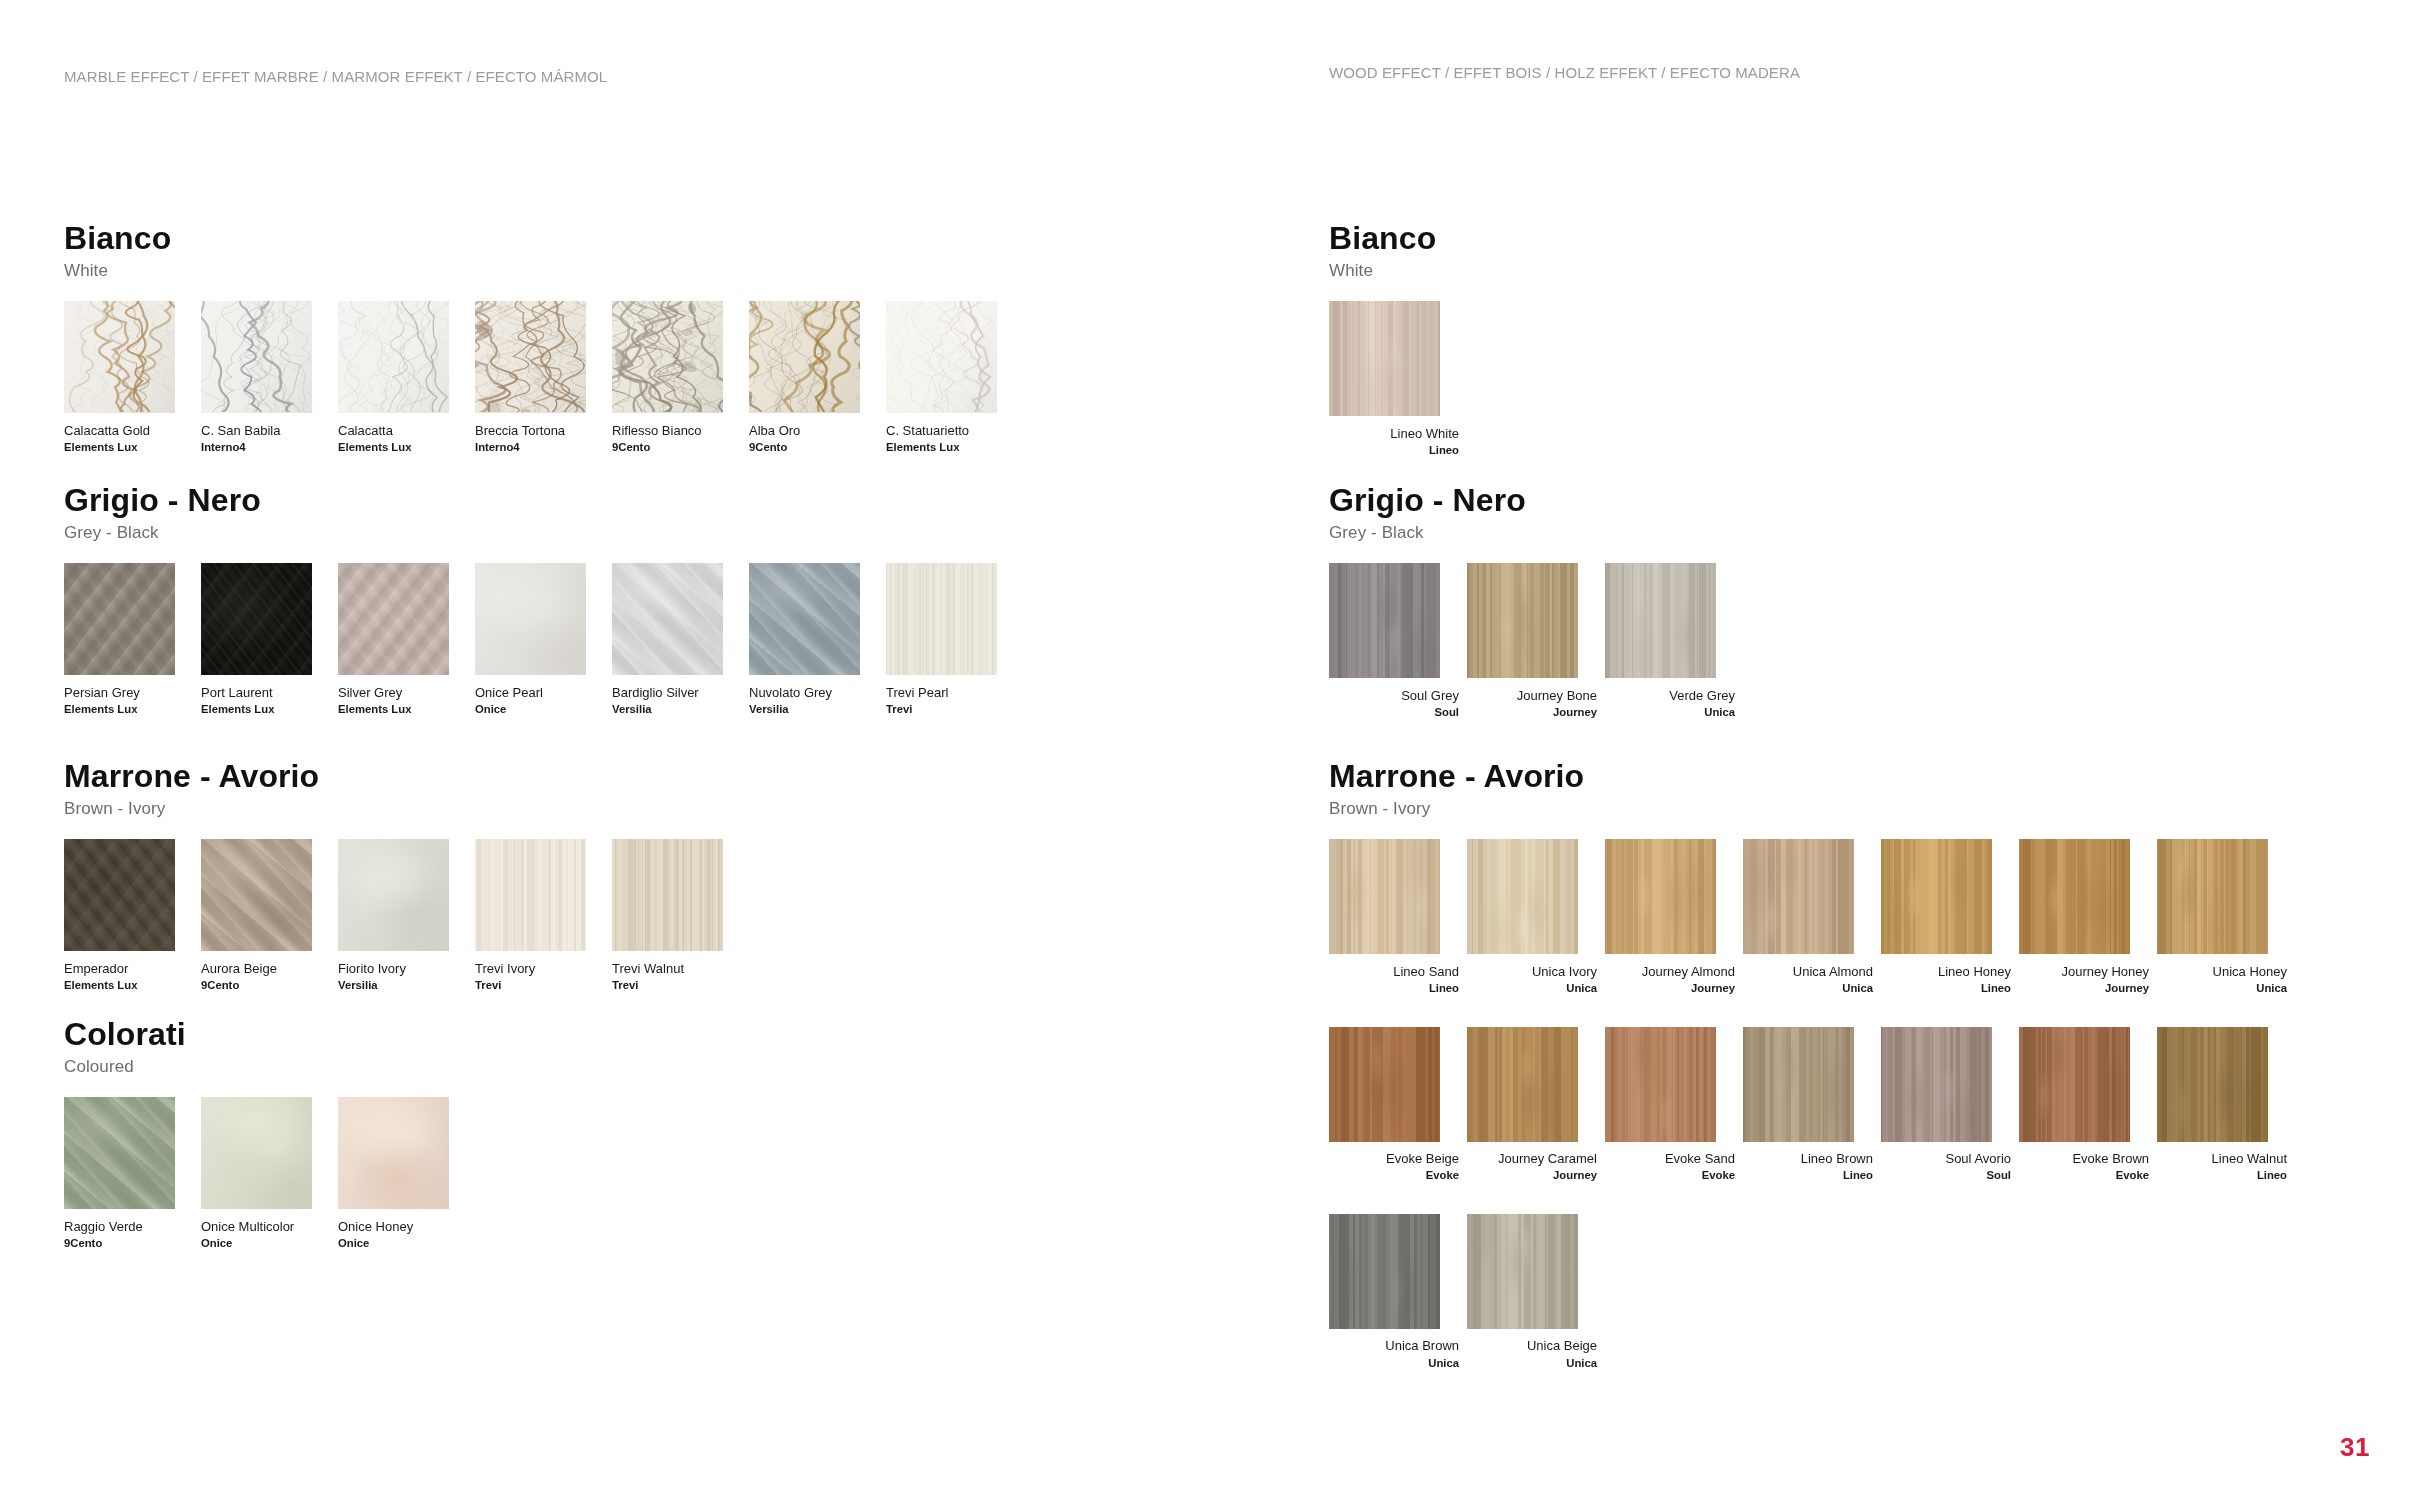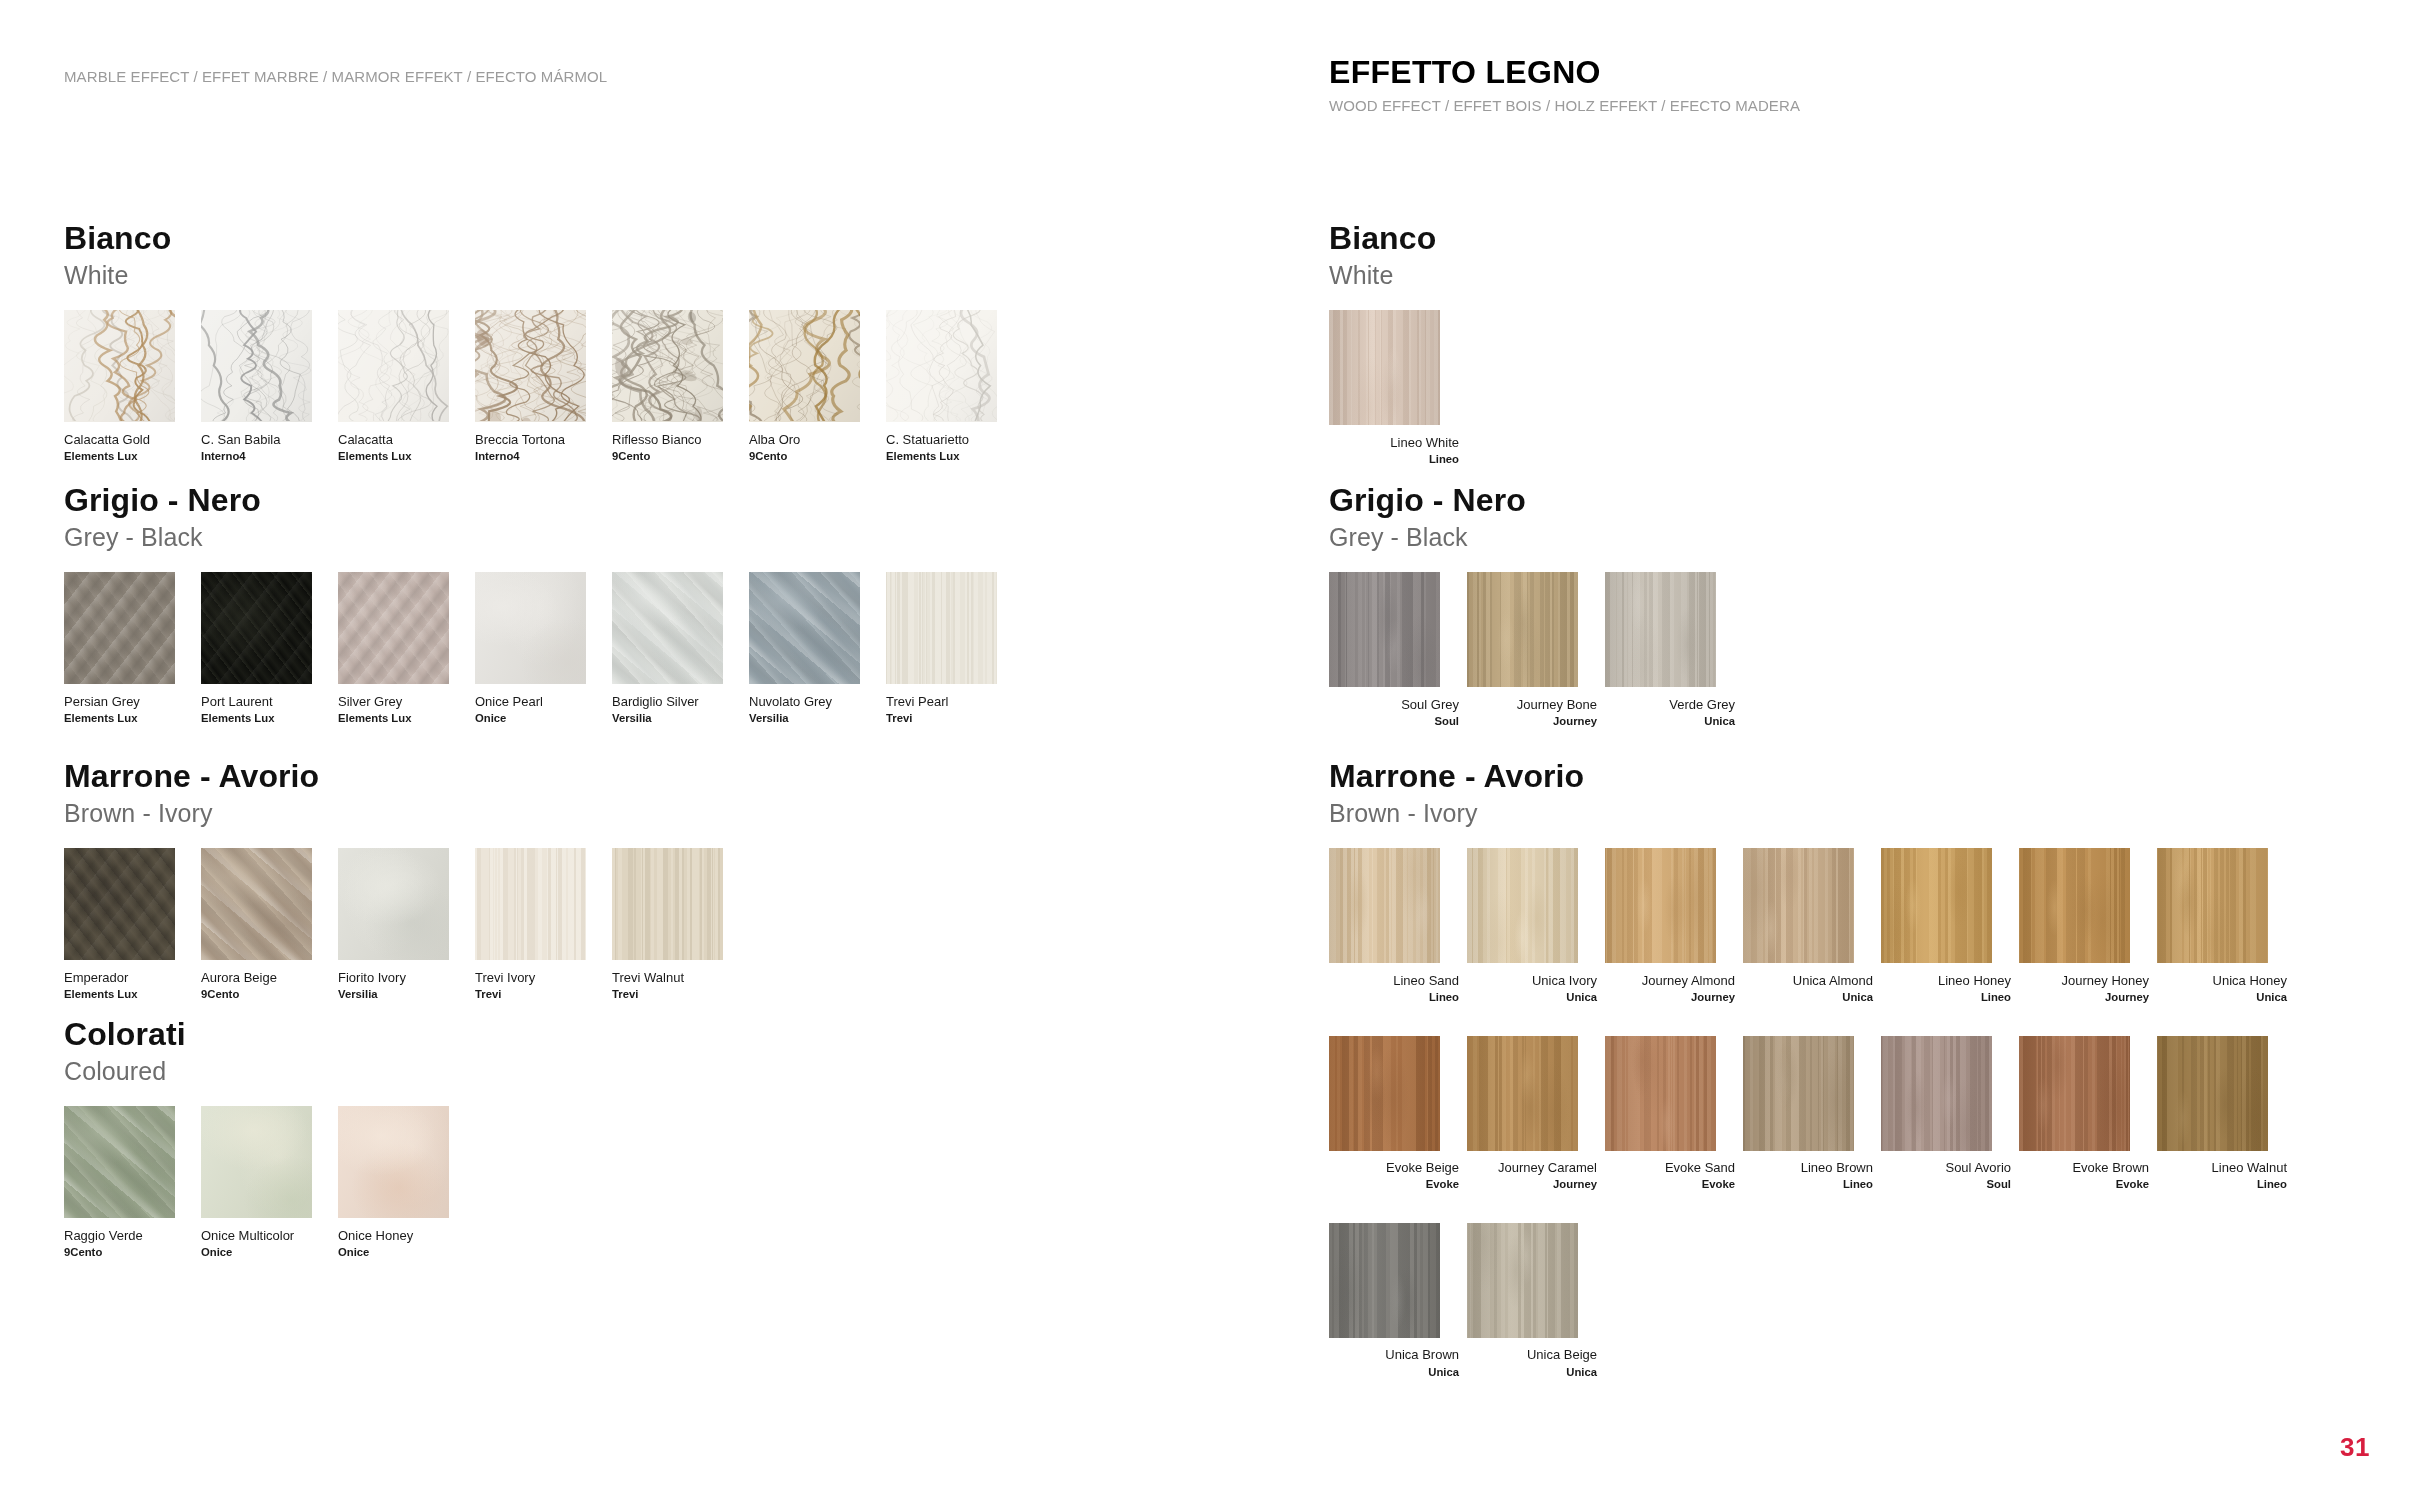--- a/index.html
+++ b/index.html
@@ -54,21 +54,21 @@
   .group-title {
     font-size: 32px;
     font-weight: 700;
     color: #111111;
     letter-spacing: 0.1px;
     line-height: 1.1;
     white-space: nowrap;
   }
   .group-sub {
     margin-top: 4.9px;
-    font-size: 25px;
+    font-size: 17px;
     font-weight: 400;
     color: #6d6d6d;
     letter-spacing: 0.1px;
     white-space: nowrap;
   }
 
   .swatch-grid {
     margin-top: 20.4px;
     display: flex;
     flex-wrap: wrap;
@@ -565,21 +565,20 @@
               <div class="sw-name">Onice Honey</div>
               <div class="sw-coll">Onice</div>
             </div>
           </div>
         </div>
       </div>
   </div>
 
   <div class="col col-right">
     <div class="effect-head">
-      <div class="effect-title">EFFETTO LEGNO</div>
       <div class="effect-sub">WOOD EFFECT / EFFET BOIS  / HOLZ EFFEKT / EFECTO MADERA</div>
     </div>
     <div id="right-groups">
         <div class="group" style="top: 221px;">
           <div class="group-title">Bianco</div>
           <div class="group-sub">White</div>
           <div class="swatch-grid wood-grid" style="width: 1040px;">
             <div class="swatch-cell">
               <div class="swatch">
                 <div class="tex" style="background: rgb(221, 202, 187);">

